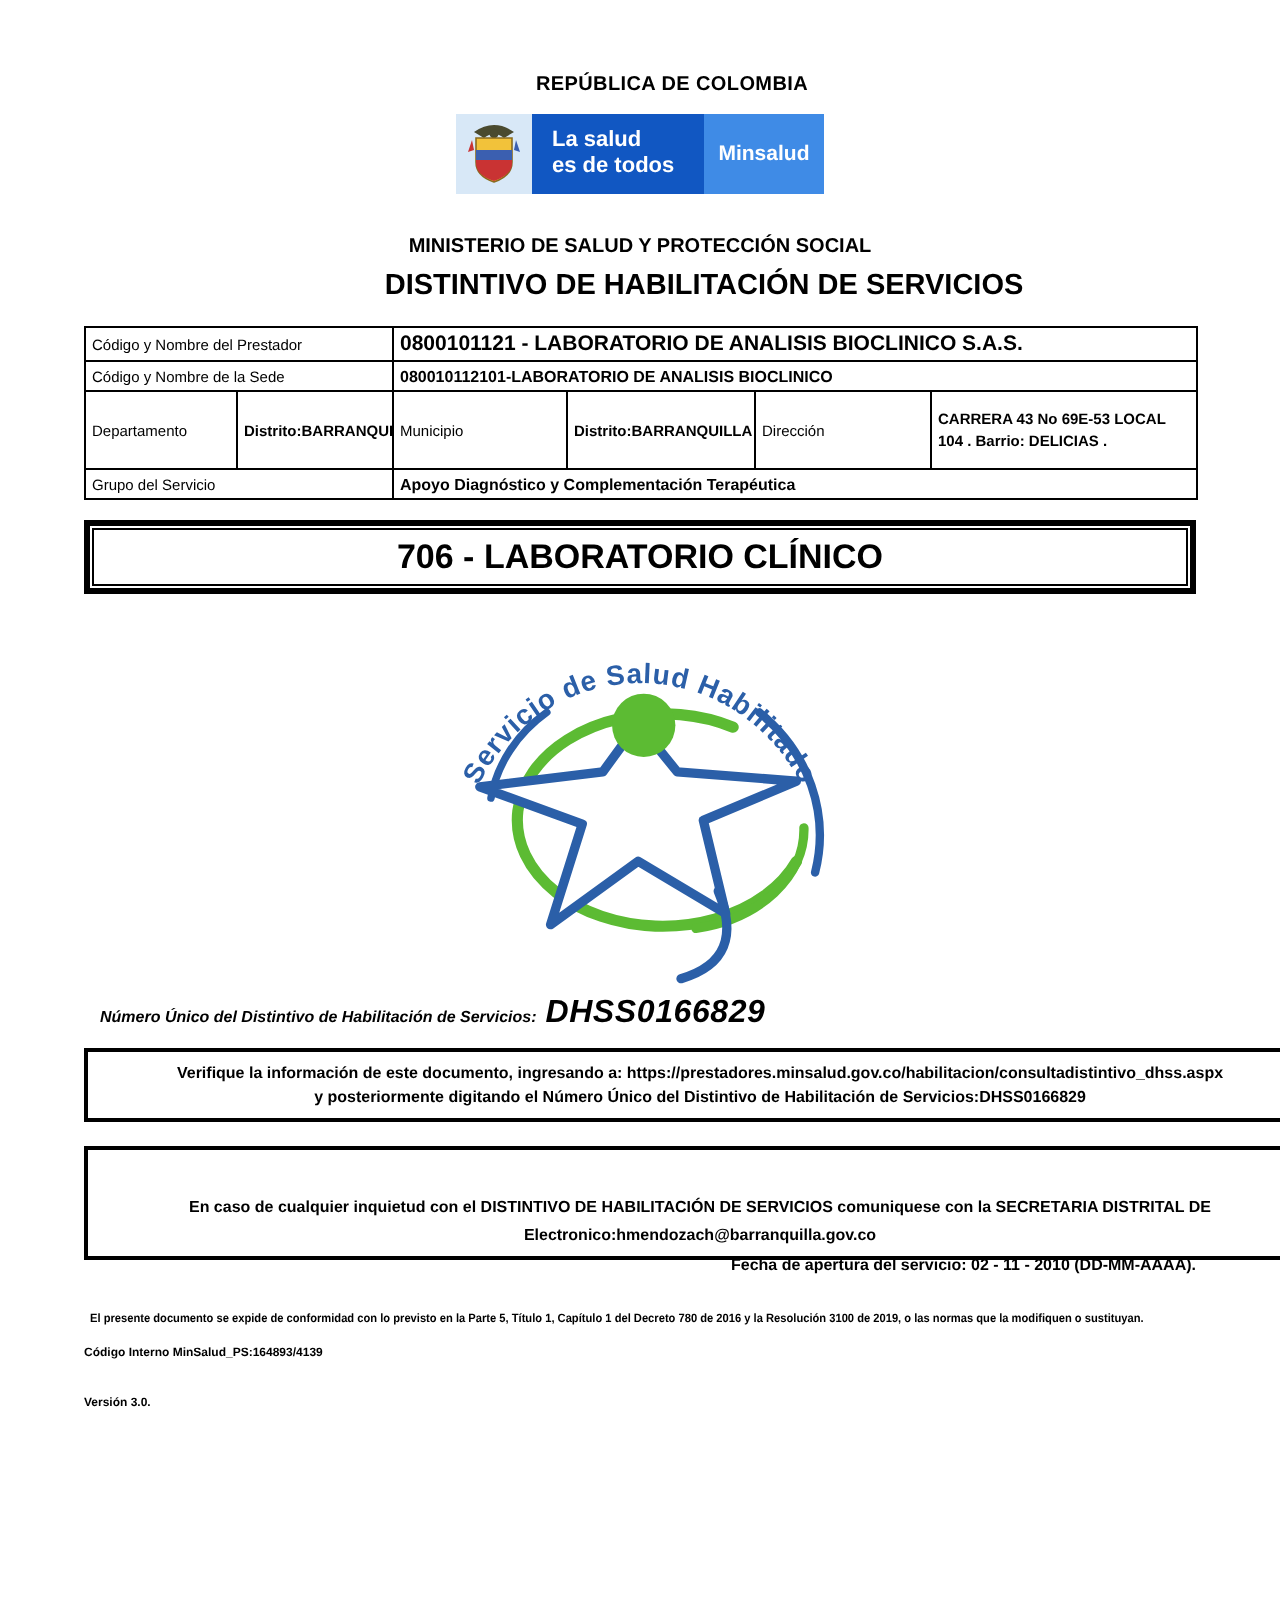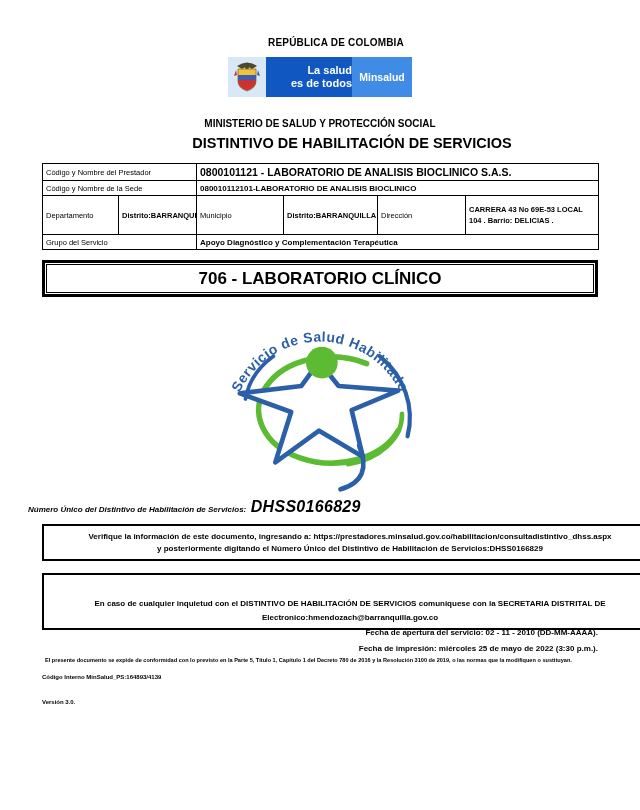--- a/index.html
+++ b/index.html
@@ -5,39 +5,39 @@
   html,body{margin:0;padding:0;background:#fff;}
   .page{
     position:relative;width:640px;height:810px;background:#ffffff;
     font-family:"Liberation Sans", sans-serif;color:#000;overflow:hidden;
   }
   .centered{position:absolute;left:0;width:640px;text-align:center;}
   .republic{top:37px;font-size:10px;font-weight:bold;letter-spacing:.2px;margin-left:16px;}
   
   .logo{position:absolute;top:57px;left:228px;width:184px;height:40px;display:flex;}
   .logo-arms{width:38px;height:40px;background:#d8e8f7;display:flex;align-items:center;justify-content:center;}
-  .logo-mid{width:86px;height:40px;background:#1157c2;color:#fff;display:flex;flex-direction:column;justify-content:center;padding-left:10px;box-sizing:border-box;font-weight:bold;font-size:11px;line-height:13px;text-align:right;}
+  .logo-mid{width:86px;height:40px;background:#1157c2;color:#fff;display:flex;flex-direction:column;justify-content:center;padding-left:10px;box-sizing:border-box;font-weight:bold;font-size:11px;line-height:13px;}
   .logo-right{width:60px;height:40px;background:#3f8be6;color:#fff;display:flex;align-items:center;justify-content:center;font-weight:bold;font-size:10.5px;}
   .ministry{top:118px;font-size:10px;font-weight:bold;}
   .doc-title{top:135px;font-size:14.5px;font-weight:bold;margin-left:32px;}
   
   .info-table{position:absolute;top:163px;left:42px;width:556px;border-collapse:collapse;table-layout:fixed;padding-left:36px;}
   .info-table td{border:1px solid #000;padding:1px 3px;vertical-align:middle;overflow:hidden;}
   .lbl{font-size:7.5px;font-weight:normal;}
   .val{font-weight:bold;font-size:7.5px;}
   .val-big{font-weight:bold;font-size:10.5px;}
   .val-med{font-weight:bold;font-size:8px;}
   .addr{line-height:11px;}
   
   .service-banner{position:absolute;top:260px;left:42px;width:556px;border:3px solid #000;padding:1px;box-sizing:border-box;}
   .service-banner .inner{border:1px solid #000;height:27px;line-height:27px;text-align:center;font-weight:bold;font-size:17px;}
   
   .seal{position:absolute;top:304px;left:212px;width:216px;height:190px;}
   
-  .unique-line{position:absolute;top:498px;left:28px;width:556px;white-space:nowrap;}
+  .unique-line{position:absolute;top:498px;left:50px;width:556px;white-space:nowrap;}
   .u-label{font-size:8px;font-weight:bold;font-style:italic;}
   .u-value{font-size:16px;font-weight:bold;font-style:italic;letter-spacing:.3px;}
   
   .box{position:absolute;left:42px;width:616px;border:2px solid #000;box-sizing:border-box;text-align:center;font-weight:bold;font-size:8px;}
   .verify-box{top:524px;height:37px;padding-top:5px;line-height:12px;}
   .contact-box{top:573px;height:57px;padding-top:22px;line-height:14px;}
   
   .fecha{position:absolute;right:42px;font-size:8px;font-weight:bold;text-align:right;}
   .fecha-apertura{top:628px;}
   .fecha-impresion{top:644px;}
@@ -136,19 +136,18 @@
     <div>Verifique la información de este documento, ingresando a: https://prestadores.minsalud.gov.co/habilitacion/consultadistintivo_dhss.aspx</div>
     <div>y posteriormente digitando el Número Único del Distintivo de Habilitación de Servicios:DHSS0166829</div>
   </div>
 
   <div class="box contact-box">
     <div>En caso de cualquier inquietud con el DISTINTIVO DE HABILITACIÓN DE SERVICIOS comuniquese con la SECRETARIA DISTRITAL DE</div>
     <div>Electronico:hmendozach@barranquilla.gov.co</div>
   </div>
 
   <div class="fecha fecha-apertura">Fecha de apertura del servicio: 02 - 11 - 2010 (DD-MM-AAAA).</div>
-  <div class="fecha fecha-impresion">Fecha de impresión: miércoles 25 de mayo de 2022 (3:30 p.m.).</div>
 
   <div class="legal">El presente documento se expide de conformidad con lo previsto en la Parte 5, Título 1, Capítulo 1 del Decreto 780 de 2016 y la Resolución 3100 de 2019, o las normas que la modifiquen o sustituyan.</div>
   <div class="internal-code">Código Interno MinSalud_PS:164893/4139</div>
   <div class="version">Versión 3.0.</div>
 
 </div>
 
 </body></html>

